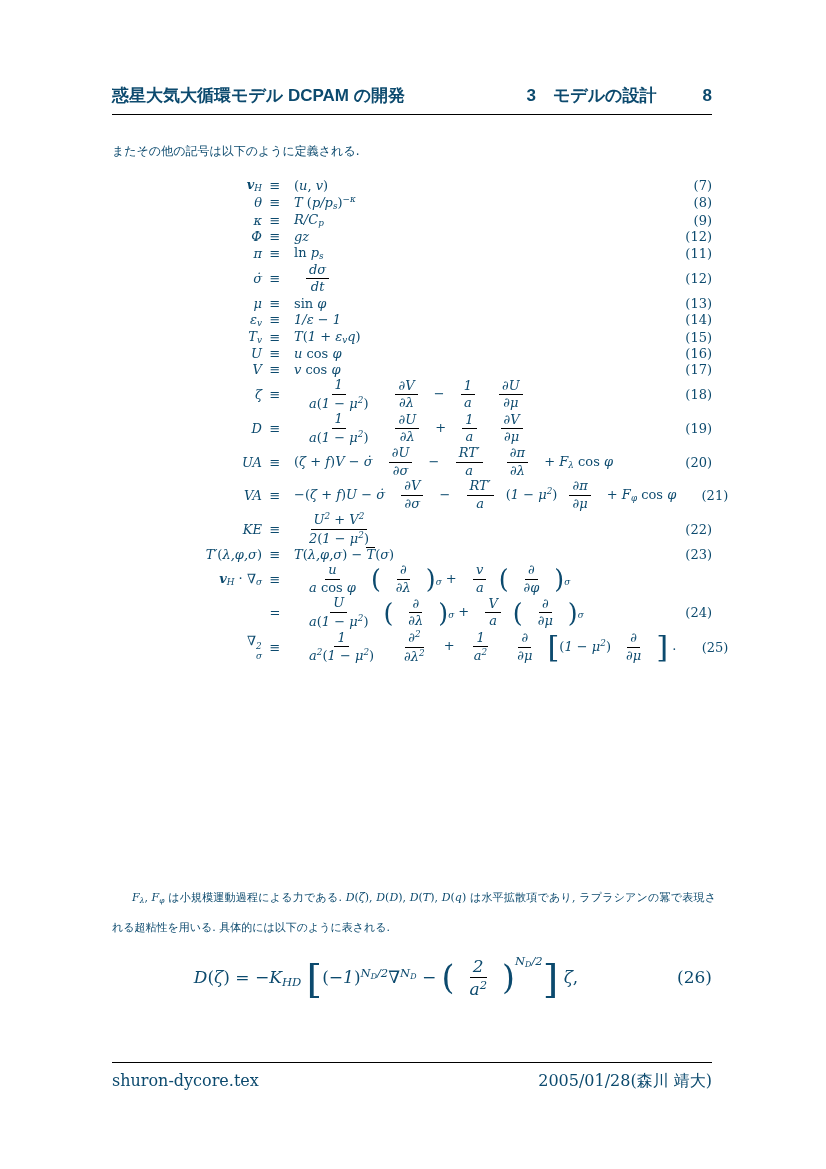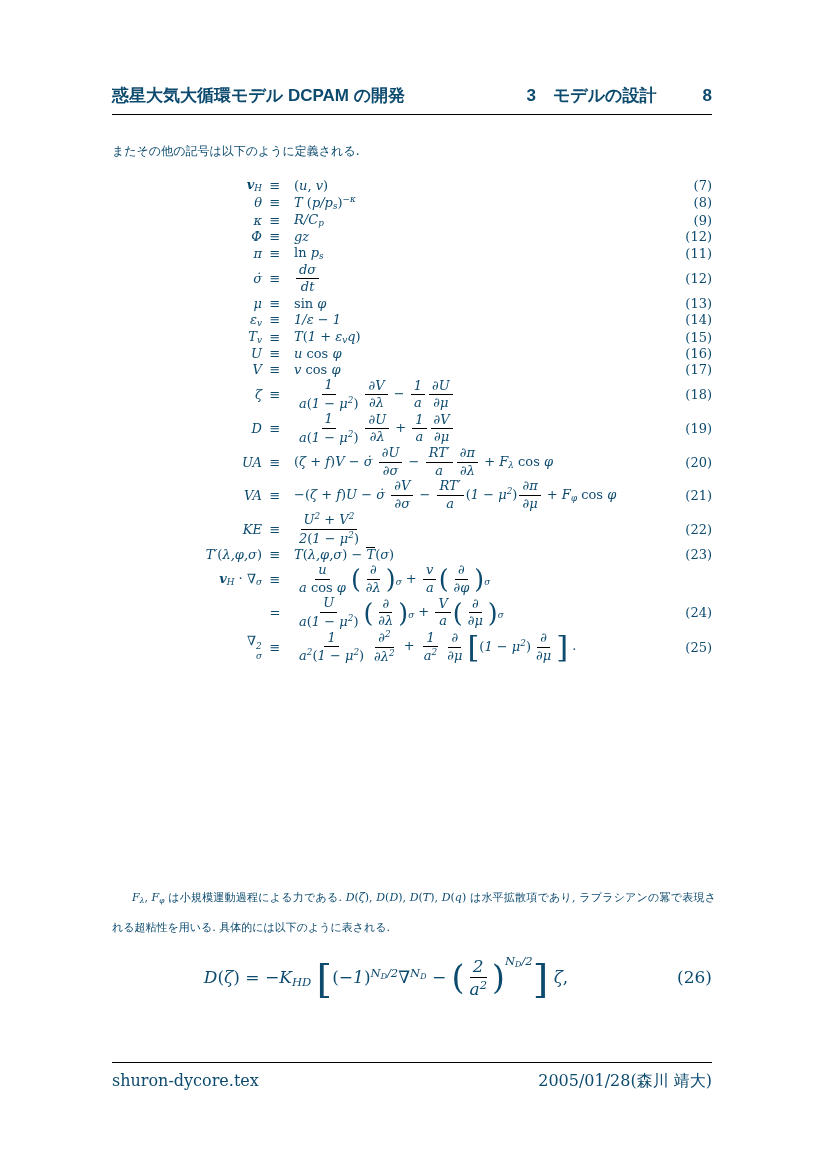--- a/index.html
+++ b/index.html
@@ -29,21 +29,21 @@
   .eq-num{text-align:right;font-style:normal;}
   
   .mi{font-style:italic;}
   .mr{font-style:normal;}
   .mb{font-style:italic;font-weight:bold;}
   .cal{font-style:italic;}
   .msub{font-size:68%;vertical-align:-0.25em;}
   .msup{font-size:68%;vertical-align:0.55em;}
   .mhp{font-size:68%;vertical-align:1.55em;}
   .mss{display:inline-flex;flex-direction:column;align-items:flex-start;font-size:68%;line-height:1.05;vertical-align:-0.5em;}
-  .frac{display:inline-flex;flex-direction:column;align-items:center;vertical-align:middle;margin:0 2px;line-height:1.12;text-align:center;}
+  .frac{display:inline-flex;flex-direction:column;align-items:center;vertical-align:middle;margin:0 12px;line-height:1.12;text-align:center;}
   .fn{display:block;padding:0 3px 1px;border-bottom:1px solid #000;}
   .fd{display:block;padding:1px 3px 0;}
   .bigd{font-style:normal;line-height:0;vertical-align:middle;display:inline-block;}
   .bigd.paren{font-size:195%;}
   .bigd.brack{font-size:235%;}
   .ol{border-top:1px solid #000;display:inline-block;line-height:1.05;}
   
   .para{position:absolute;left:112px;right:110px;top:884px;font-size:11px;line-height:27px;text-indent:20px;text-align:justify;}
   .jp{font-style:normal;}
   

